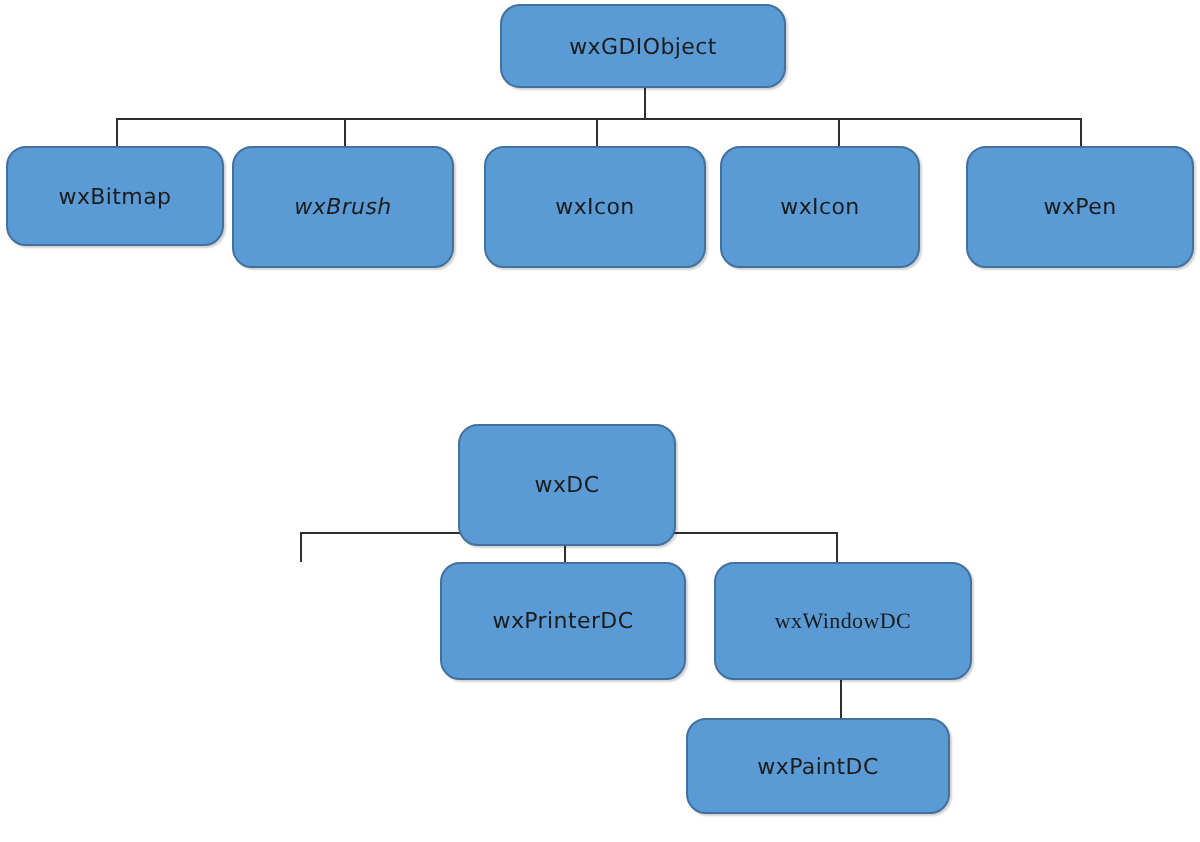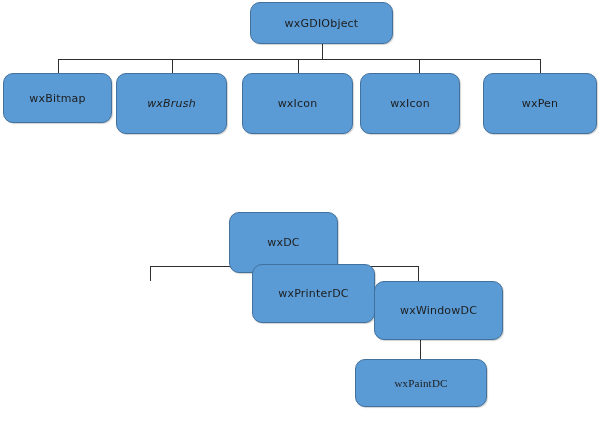--- a/index.html
+++ b/index.html
@@ -51,16 +51,16 @@
     <div class="edge-line" style="left: 282px; top: 266px; width: 1px; height: 15px;"></div>
     <div class="edge-line" style="left: 418px; top: 266px; width: 1px; height: 15px;"></div>
     <div class="edge-line" style="left: 420px; top: 340px; width: 1px; height: 19px;"></div>
     <div class="node" style="left: 250px; top: 2px; width: 143px; height: 42px;">wxGDIObject</div>
     <div class="node" style="left: 3px; top: 73px; width: 109px; height: 50px;">wxBitmap</div>
     <div class="node" style="left: 116px; top: 73px; width: 111px; height: 61px; font-style: italic;">wxBrush</div>
     <div class="node" style="left: 242px; top: 73px; width: 111px; height: 61px;">wxIcon</div>
     <div class="node" style="left: 360px; top: 73px; width: 100px; height: 61px;">wxIcon</div>
     <div class="node" style="left: 483px; top: 73px; width: 114px; height: 61px;">wxPen</div>
     <div class="node" style="left: 229px; top: 190px; width: 109px; height: 61px; margin-top: 22px;">wxDC</div>
-    <div class="node" style="left: 220px; top: 264px; width: 123px; height: 59px; margin-left: 32px;">wxPrinterDC</div>
-    <div class="node" style="left: 374px; top: 281px; width: 129px; height: 59px;">wxWindowDC</div>
-    <div class="node" style="left: 355px; top: 359px; width: 132px; height: 48px; font-family: Liberation Serif, serif;">wxPaintDC</div>
+    <div class="node" style="left: 220px; top: 281px; width: 123px; height: 59px;">wxPrinterDC</div>
+    <div class="node" style="left: 357px; top: 281px; width: 129px; height: 59px; font-family: Liberation Serif, serif;">wxWindowDC</div>
+    <div class="node" style="left: 343px; top: 359px; width: 132px; height: 48px;">wxPaintDC</div>
   </div>
 
 </body></html>

